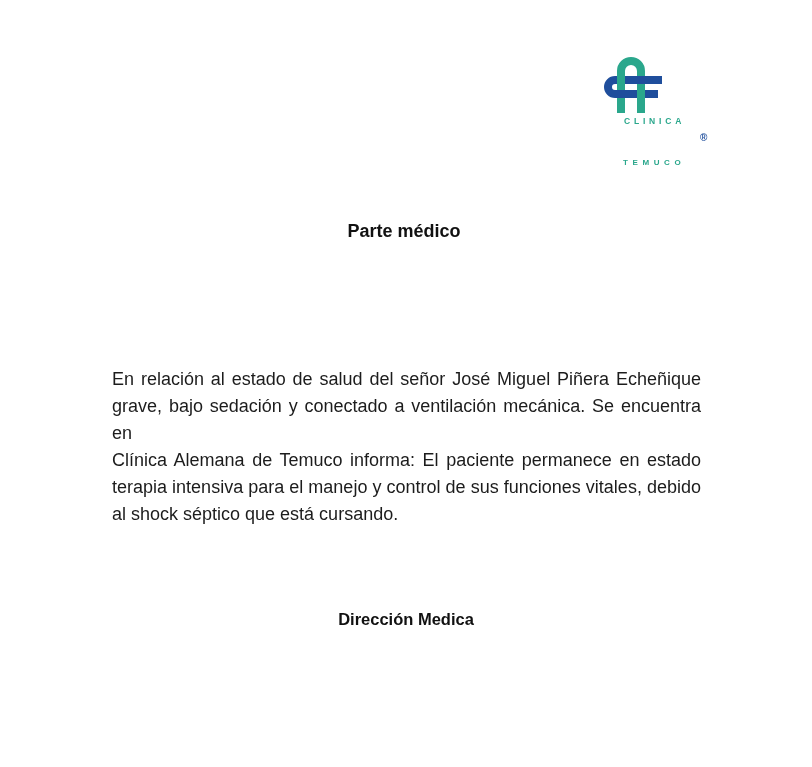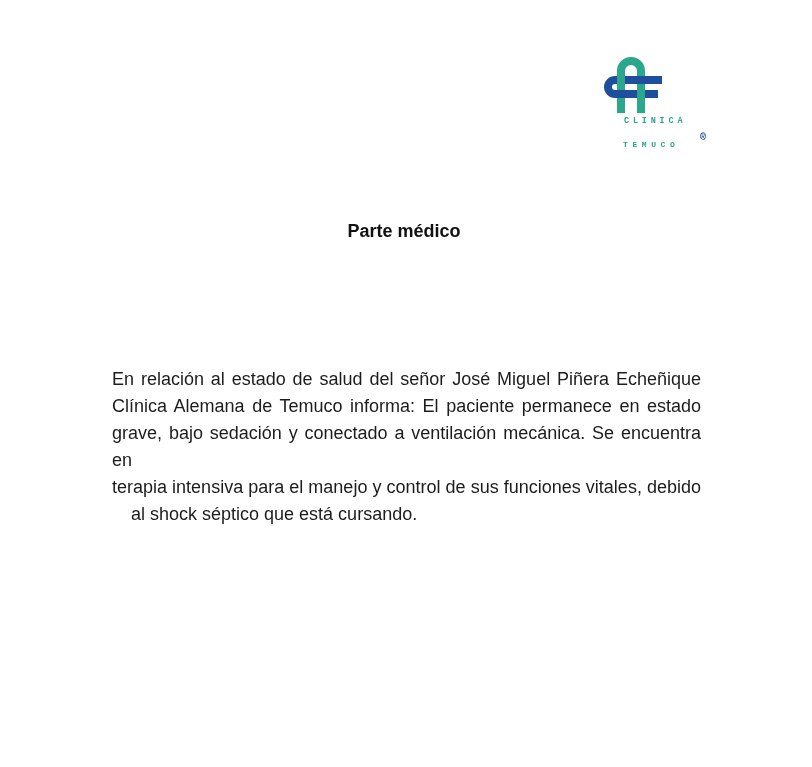--- a/index.html
+++ b/index.html
@@ -14,21 +14,20 @@
     overflow: hidden;
   }
 
   
   .logo {
     position: absolute;
     top: 57px;
     left: 570px;
     width: 150px;
     height: 100px;
-    font-family: Liberation Mono, monospace;
   }
   .logo-mark {
     position: absolute;
     left: 27px;
     top: 0;
     width: 66px;
     height: 58px;
   }
   .logo-clinica {
     position: absolute;
@@ -55,21 +54,21 @@
   .logo-reg {
     position: absolute;
     top: 75px;
     left: 130px;
     font-size: 10px;
     color: #1F4E9C;
     font-weight: bold;
   }
   .logo-temuco {
     position: absolute;
-    top: 84px;
+    top: 102px;
     left: 53px;
     font-size: 8px;
     font-weight: bold;
     letter-spacing: 4.6px;
     color: #2AA78C;
     line-height: 8px;
     white-space: nowrap;
   }
 
   
@@ -100,21 +99,20 @@
     color: #1c1c1c;
   }
   .body-line {
     text-align: justify;
     text-align-last: justify;
     white-space: normal;
   }
   .body-line.last {
     text-align: left;
     text-align-last: left;
-    margin-left: 19px;
   }
   .signature {
     position: absolute;
     top: 606px;
     left: 0;
     width: 812px;
     text-align: center;
     font-size: 16.5px;
     font-weight: bold;
     line-height: 27px;
@@ -140,22 +138,23 @@
     <div class="logo-clinica">CLINICA</div>
     <div class="logo-reg">®</div>
     <div class="logo-temuco">TEMUCO</div>
   </div>
 
   <h1 class="doc-title">Parte médico</h1>
 
 
   <div class="body-paragraph">
     <div class="body-line">En relación al estado de salud del señor José Miguel Piñera Echeñique</div>
+    <div class="body-line">grave, bajo sedación y conectado a ventilación mecánica. Se encuentra en</div>
     <div class="body-line">Clínica Alemana de Temuco informa: El paciente permanece en estado</div>
-    <div class="body-line">grave, bajo sedación y conectado a ventilación mecánica. Se encuentra en</div>
     <div class="body-line">terapia intensiva para el manejo y control de sus funciones vitales, debido</div>
     <div class="body-line last">al shock séptico que está cursando.</div>
   </div>
 
   <div class="signature">
+    <div>Dirección Medica</div>
   </div>
 
 </div>
 
 </body></html>

